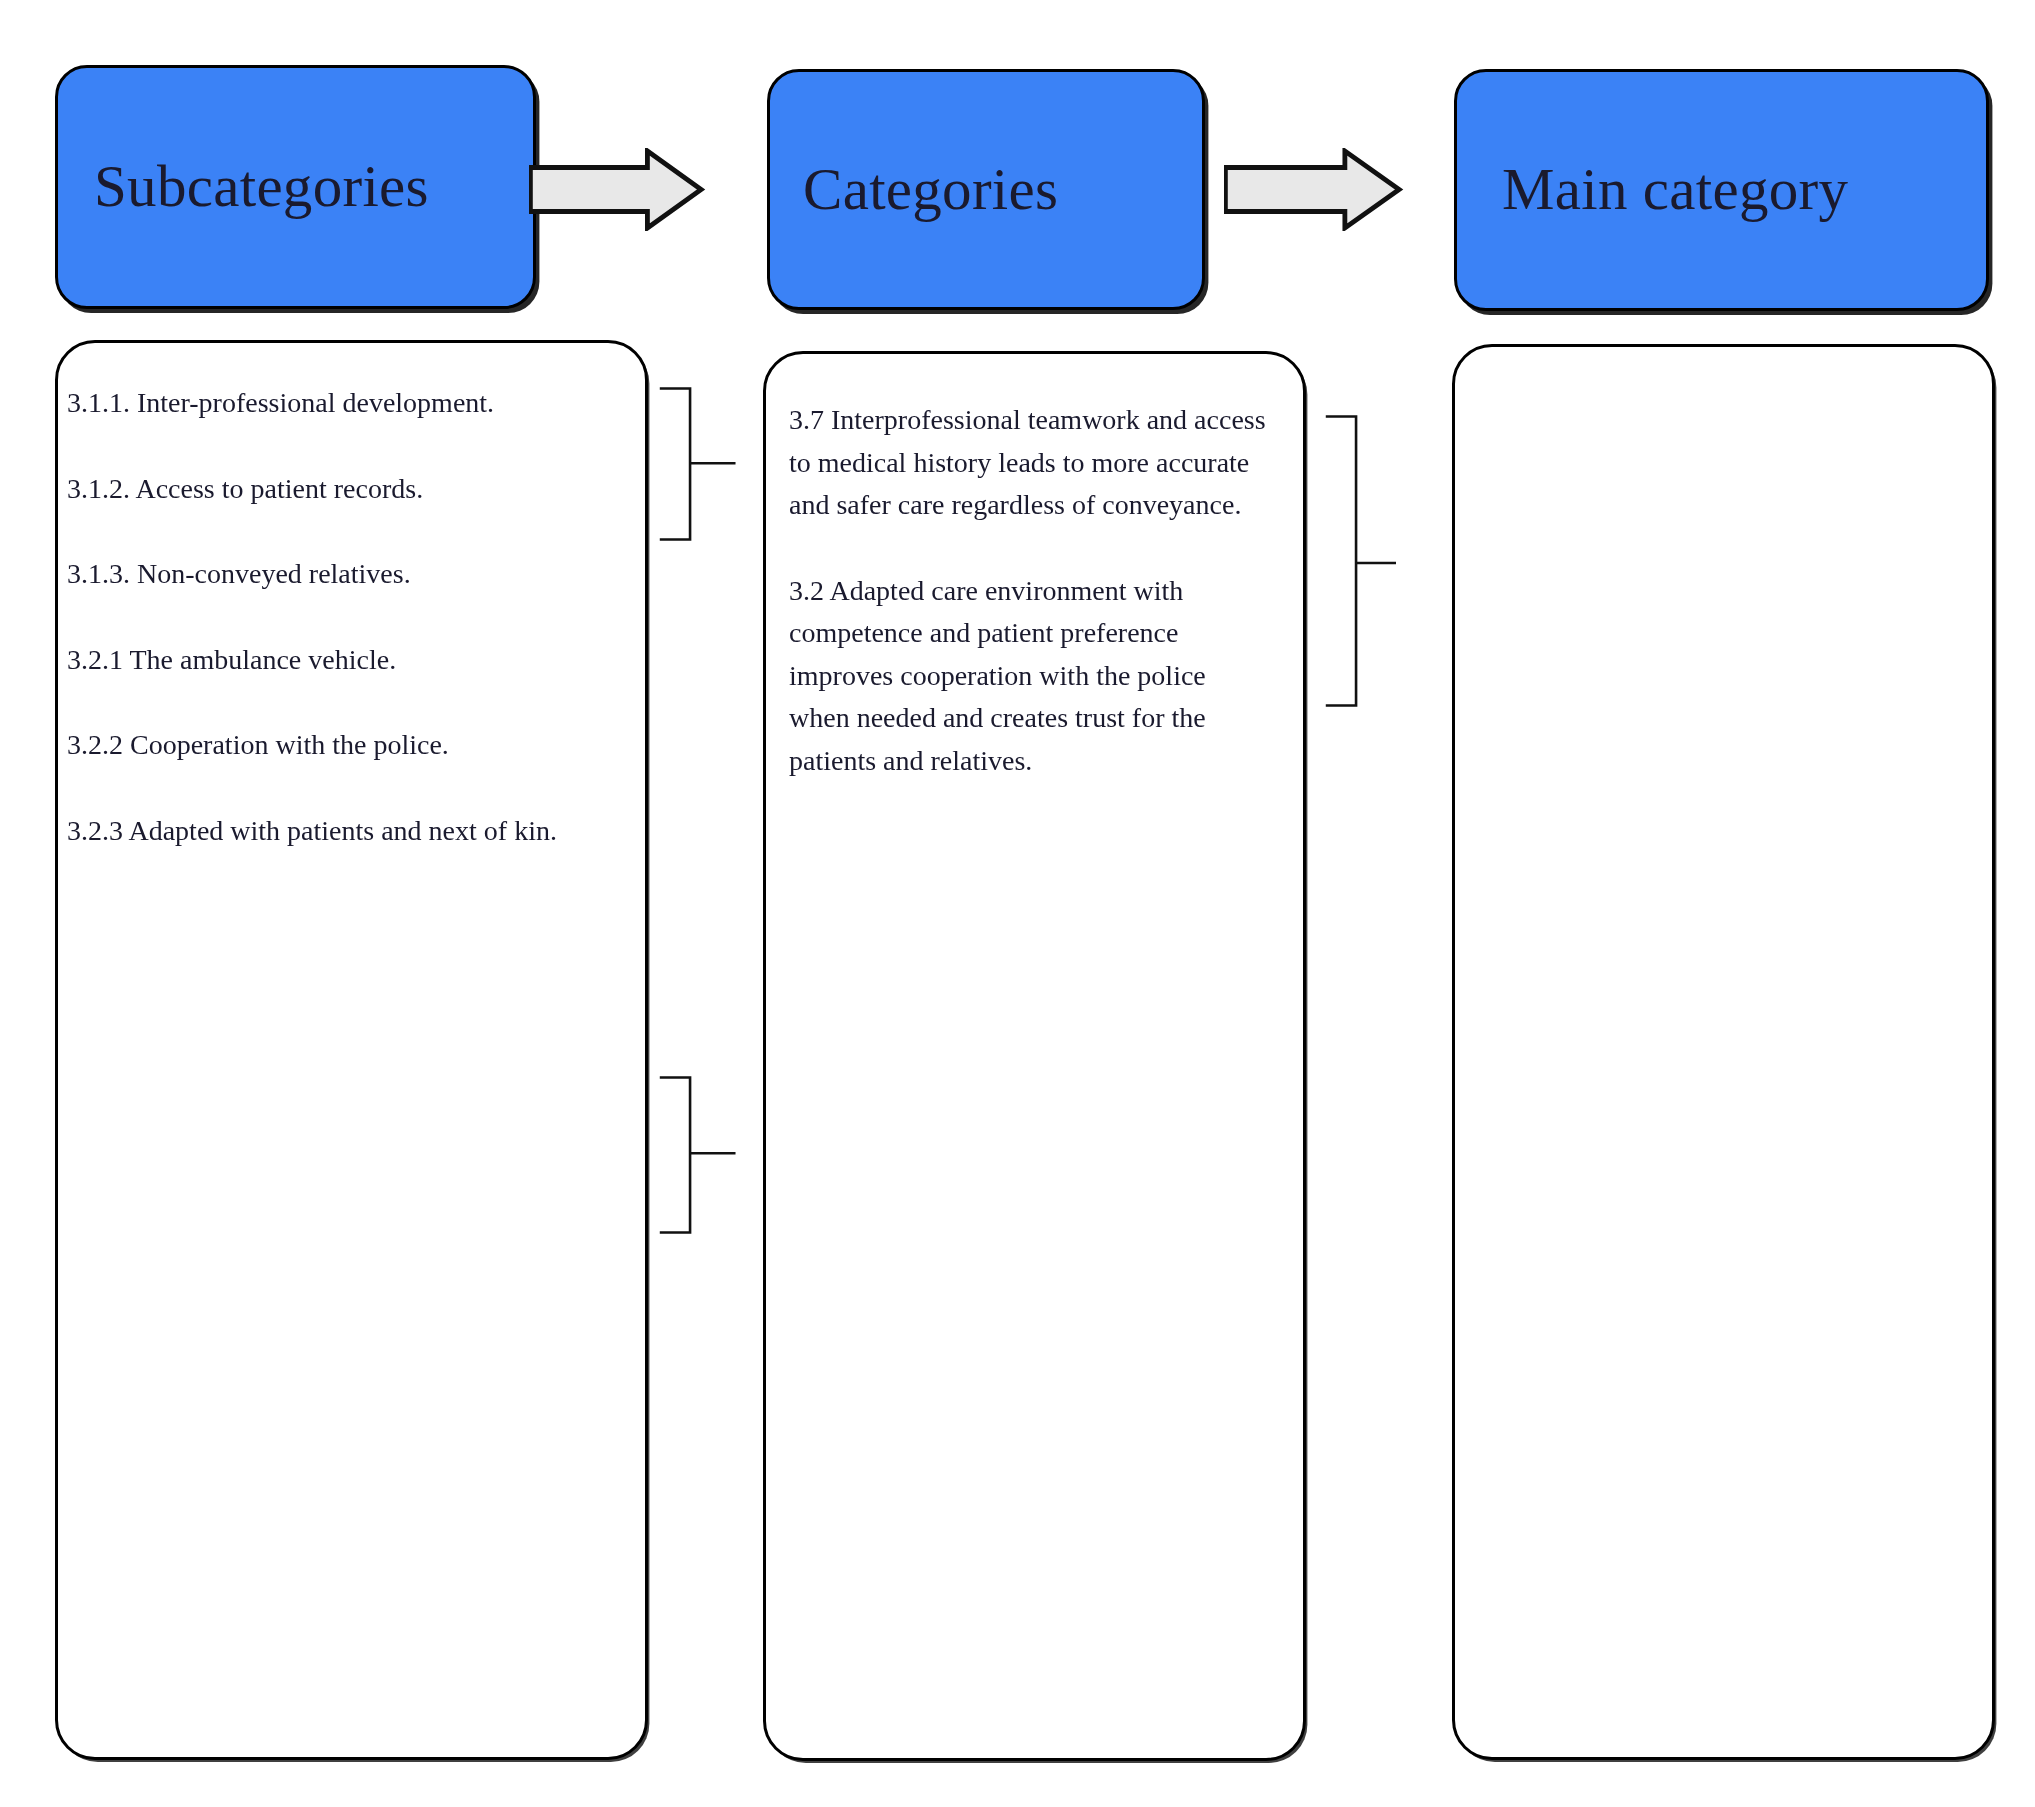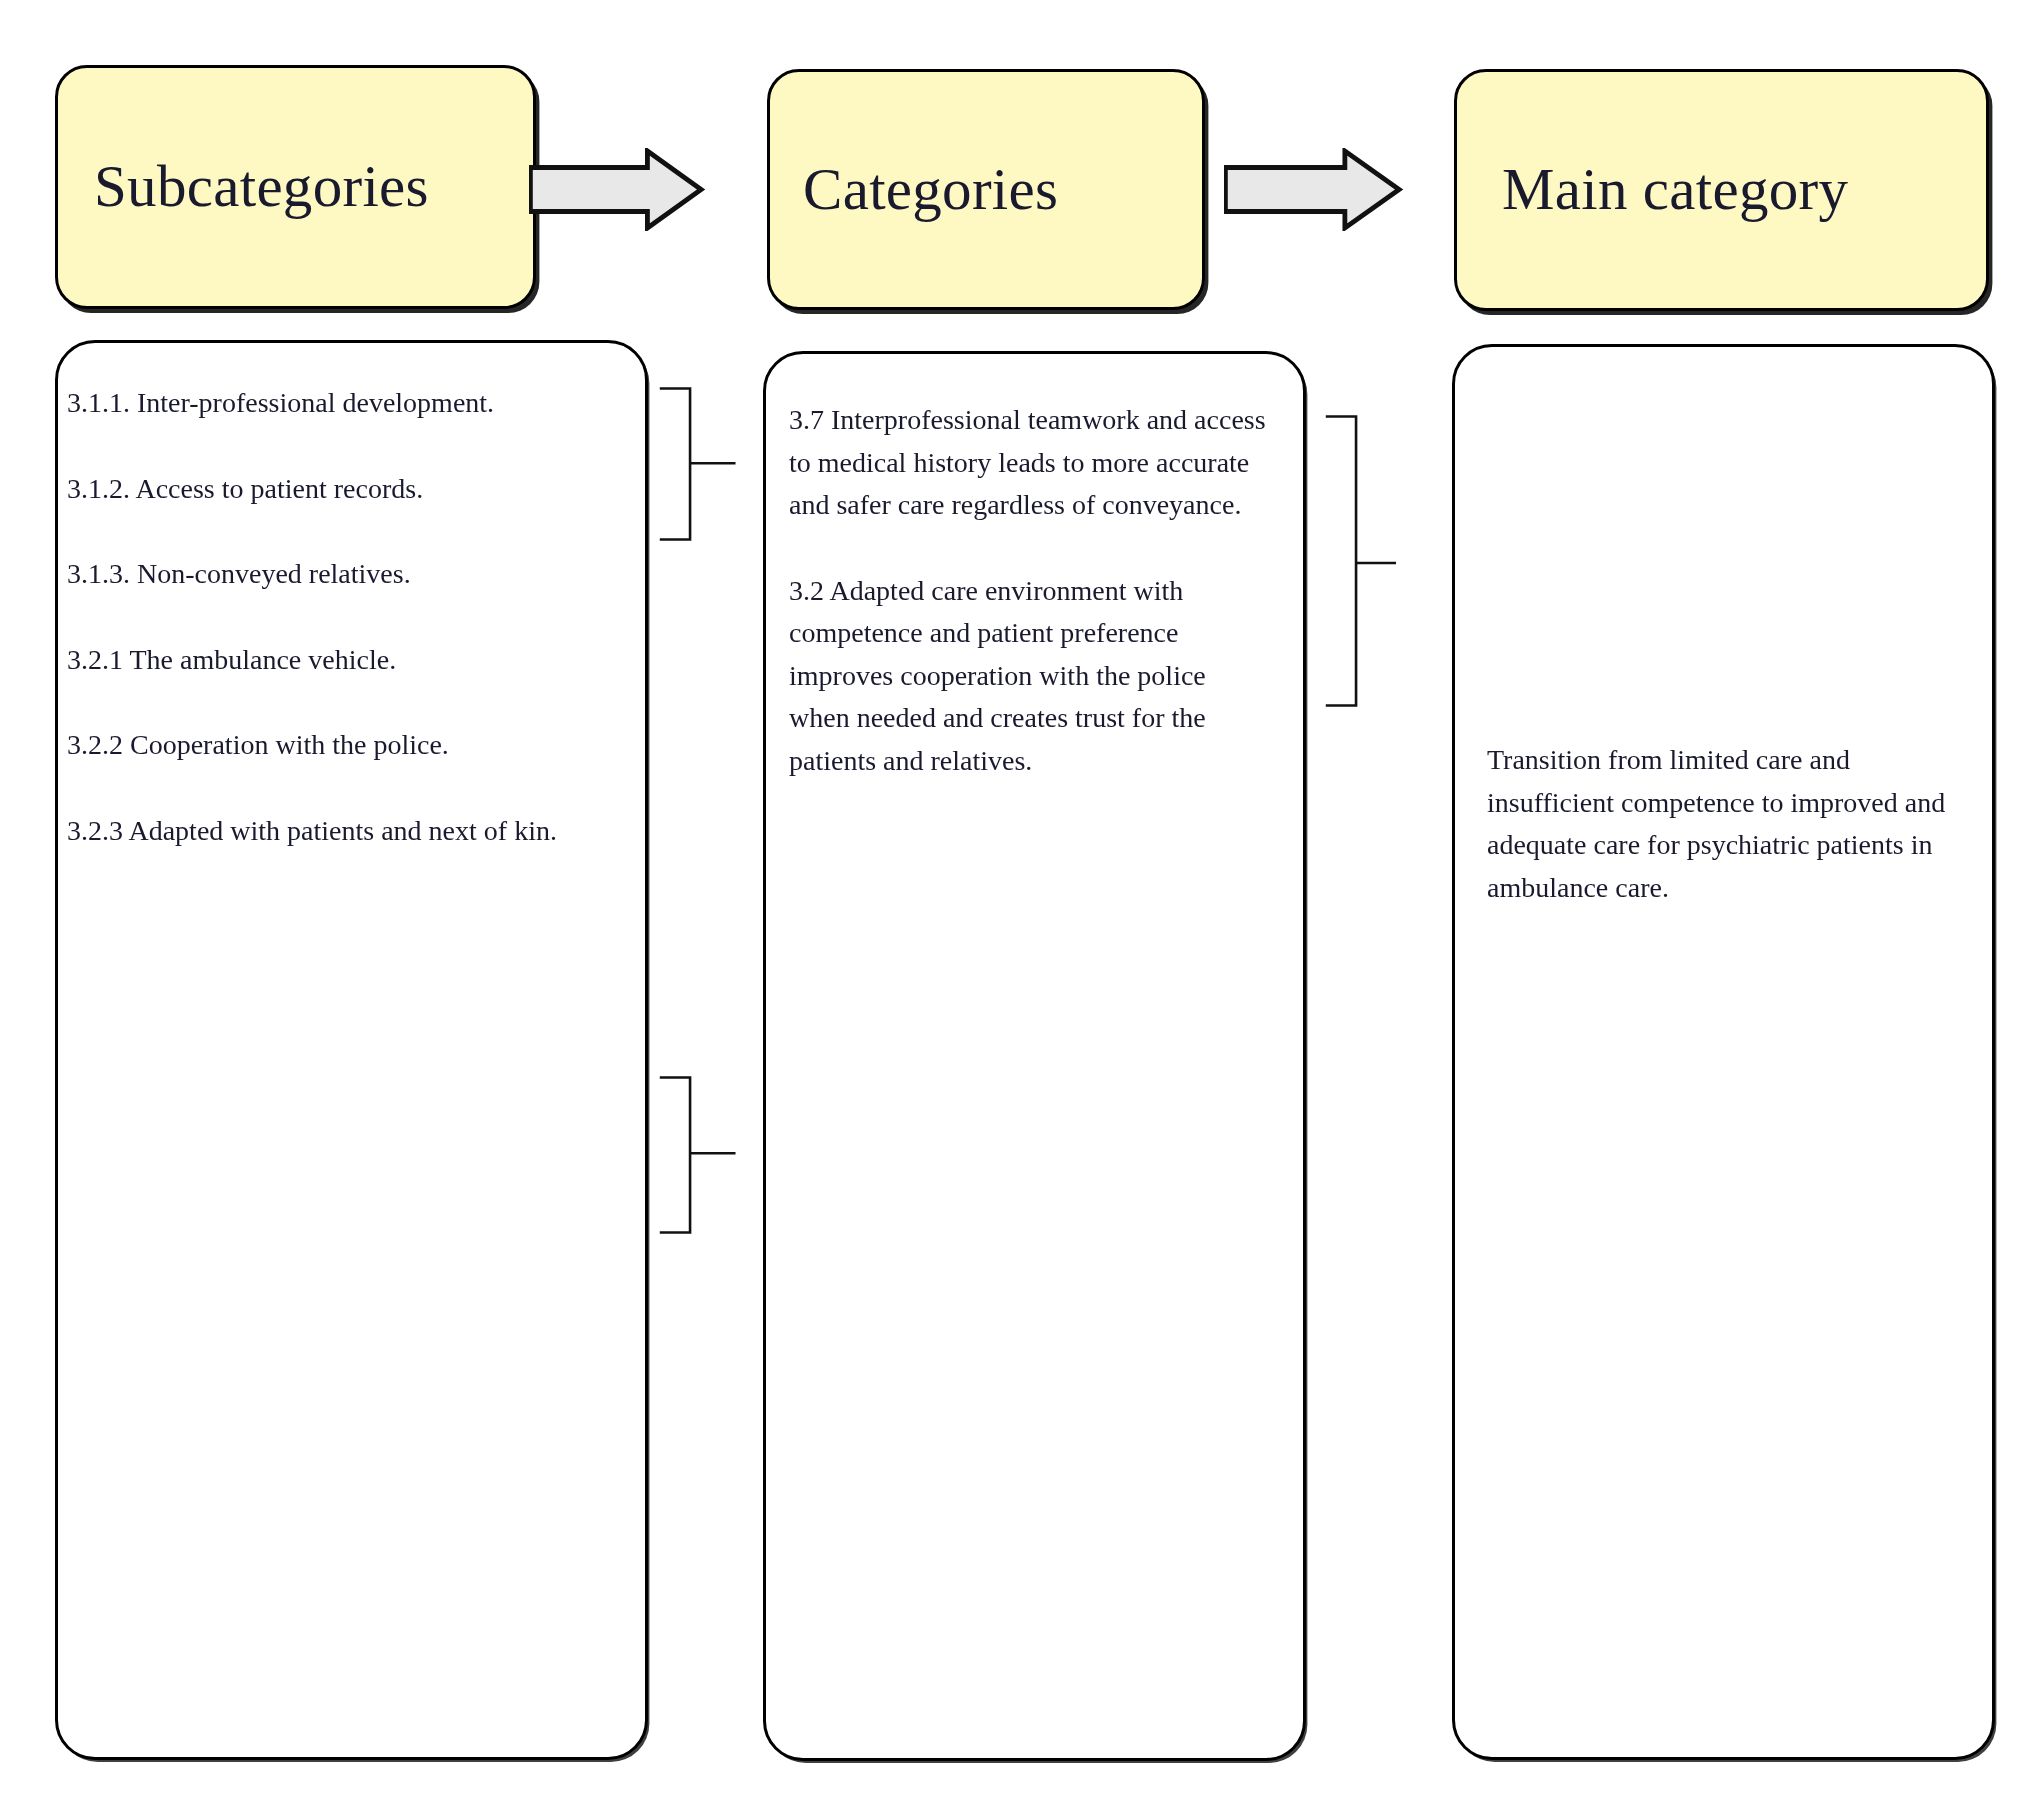--- a/index.html
+++ b/index.html
@@ -16,21 +16,21 @@
 
   .stage {
     position: absolute;
     left: 0; top: 0;
     width: 2035px; height: 1808px;
   }
 
   
   .header-box {
     position: absolute;
-    background: #fef9c3;
+    background: #3b82f6;
     border: 3.4px solid #000000;
     border-radius: 32px;
     box-shadow: 4.1px 4.8px 0 -0.7px rgba(0,0,0,0.85);
     display: flex;
     align-items: center;
     box-sizing: border-box;
   }
   .header-box .label {
     font-size: 59px;
     line-height: 1.05;
@@ -116,23 +116,20 @@
     <p class="para">3.2.1 The ambulance vehicle.</p>
     <p class="para">3.2.2 Cooperation with the police.</p>
     <p class="para">3.2.3 Adapted with patients and next of kin.</p>
   </div>
 
   <div class="col-text" id="cat-text">
     <p class="para">3.7 Interprofessional teamwork and access to medical history leads to more accurate and safer care regardless of conveyance.</p>
     <p class="para">3.2 Adapted care environment with competence and patient preference improves cooperation with the police when needed and creates trust for the patients and relatives.</p>
   </div>
 
-  <div class="col-text" id="main-text">
-    <p class="para">Transition from limited care and insufficient competence to improved and adequate care for psychiatric patients in ambulance care.</p>
-  </div>
 
   <svg class="bracket-svg" id="bracket-1" width="138" height="158" viewBox="0 0 200 230" preserveAspectRatio="none">
     <path d="M 32,5 L 74,5 L 74,114 L 74,225 L 32,225 M 74,114 L 138,114" fill="none" stroke="#111111" stroke-width="2.6" stroke-linecap="square" vector-effect="non-scaling-stroke"></path>
   </svg>
 
   <svg class="bracket-svg" id="bracket-2" width="138" height="162" viewBox="0 0 200 235" preserveAspectRatio="none">
     <path d="M 32,5 L 74,5 L 74,115 L 74,230 L 32,230 M 74,115 L 138,115" fill="none" stroke="#111111" stroke-width="2.6" stroke-linecap="square" vector-effect="non-scaling-stroke"></path>
   </svg>
 
   <svg class="bracket-svg" id="bracket-3" width="138" height="296" viewBox="0 0 200 430" preserveAspectRatio="none">

